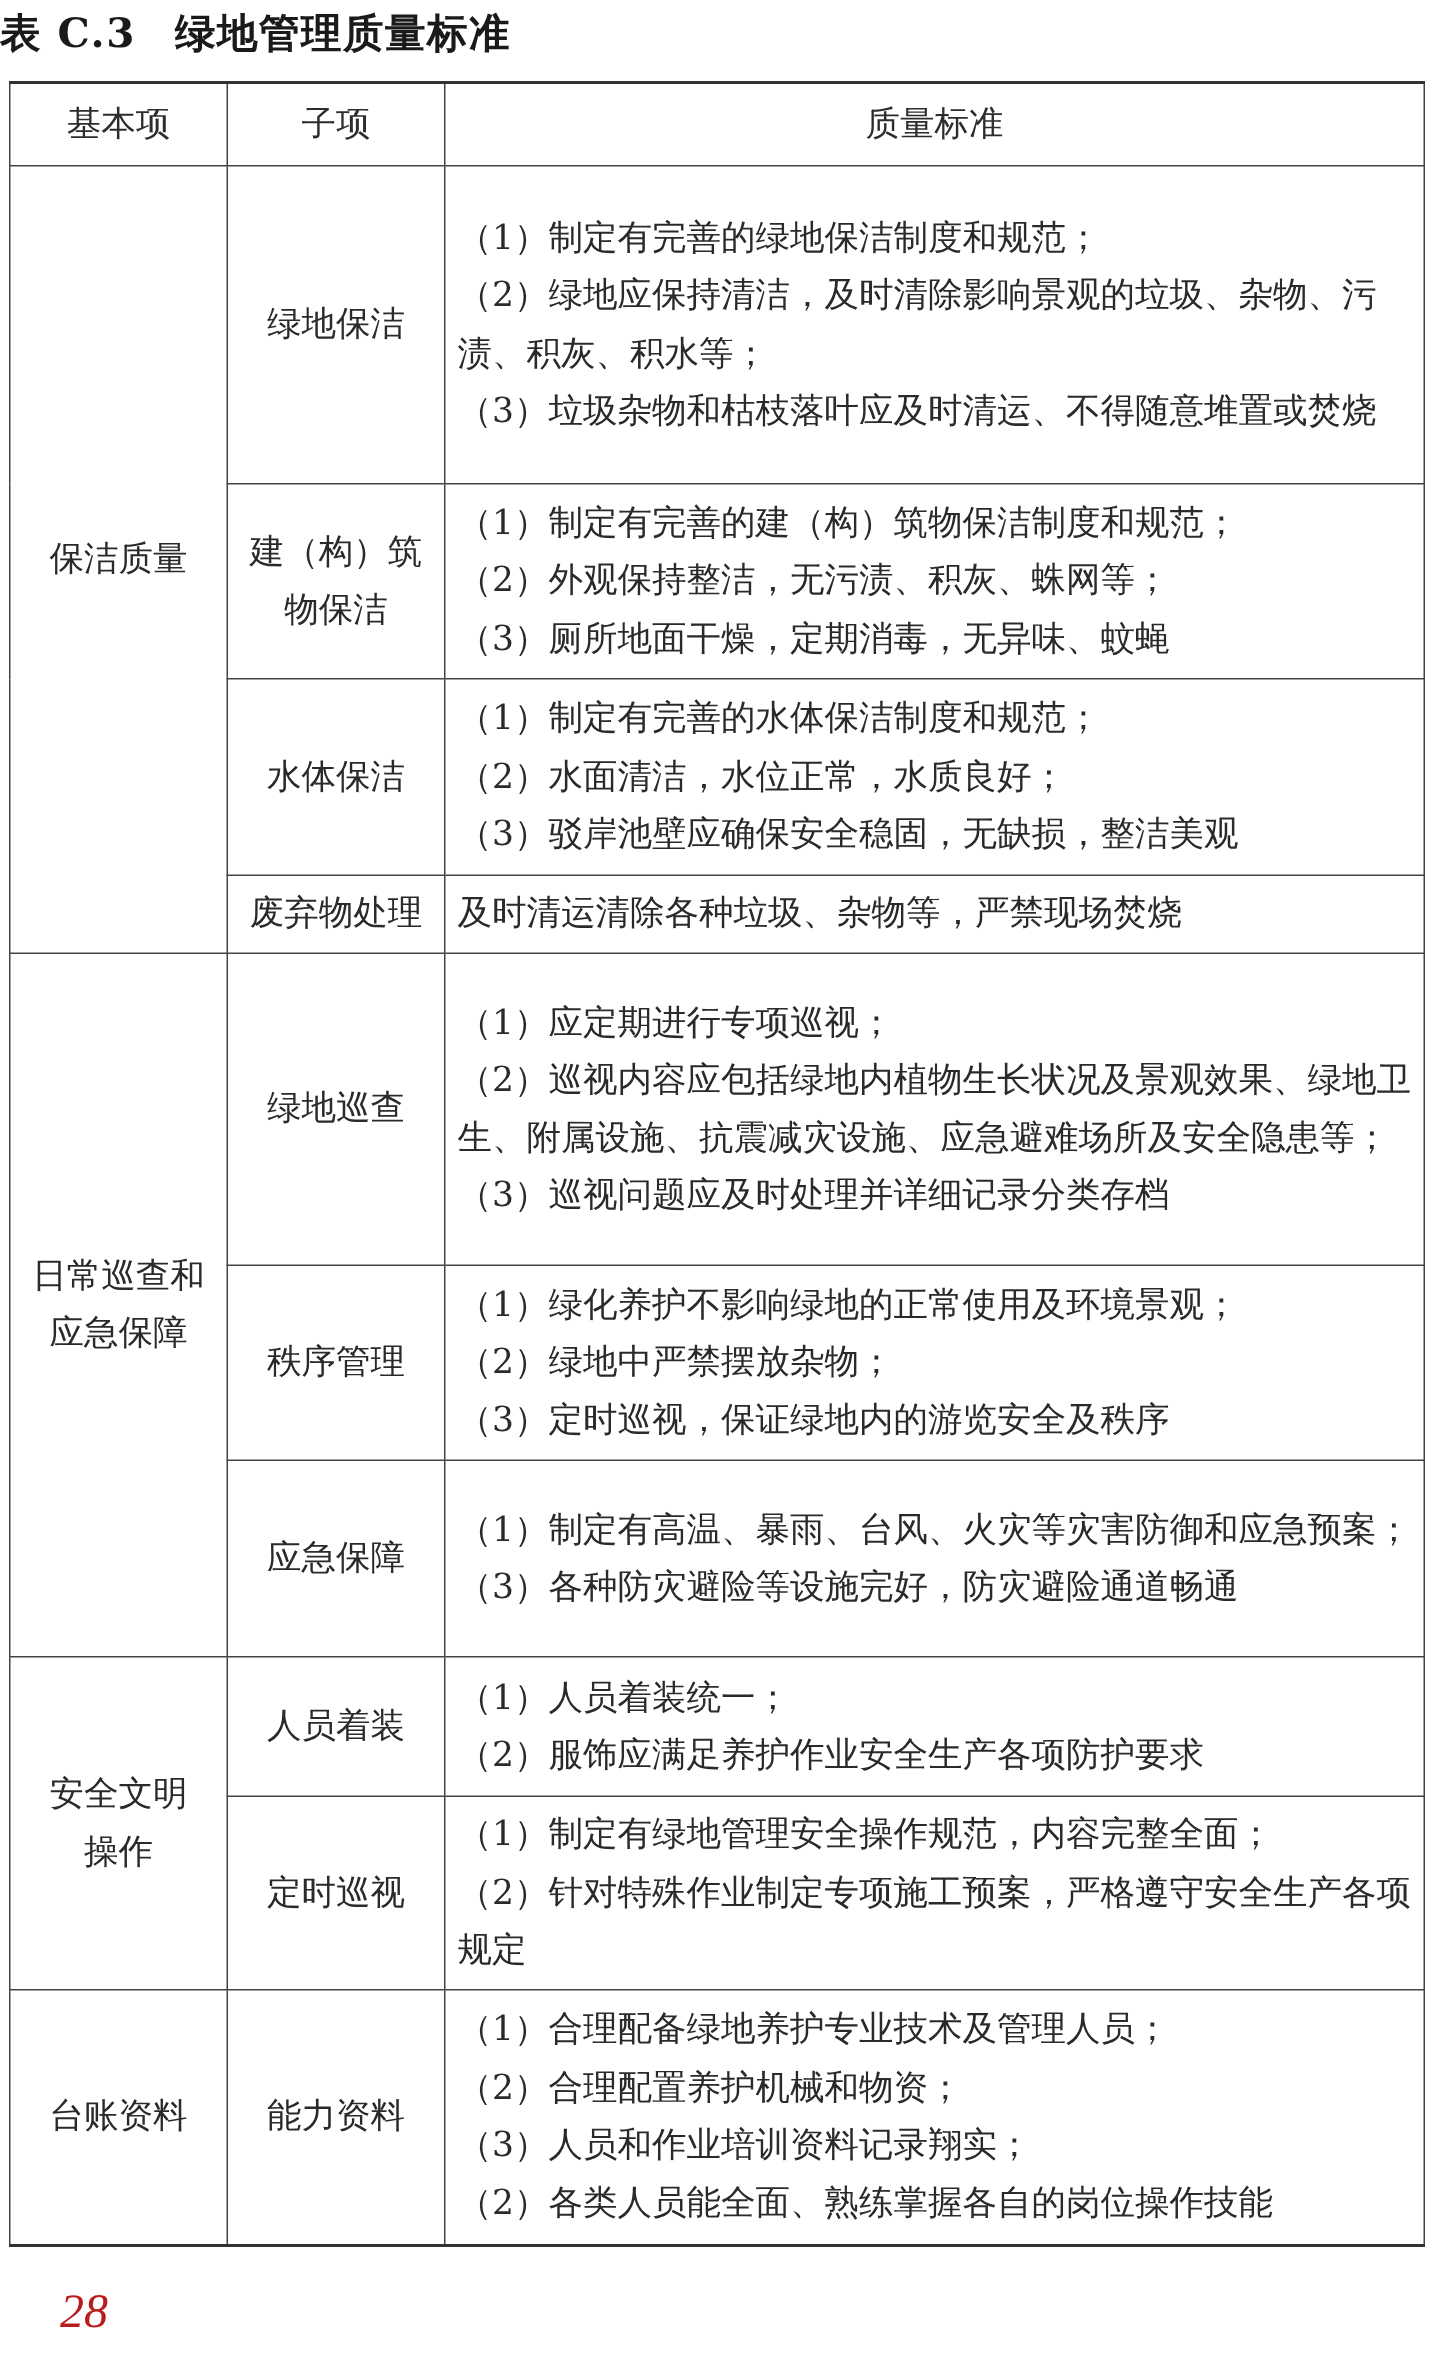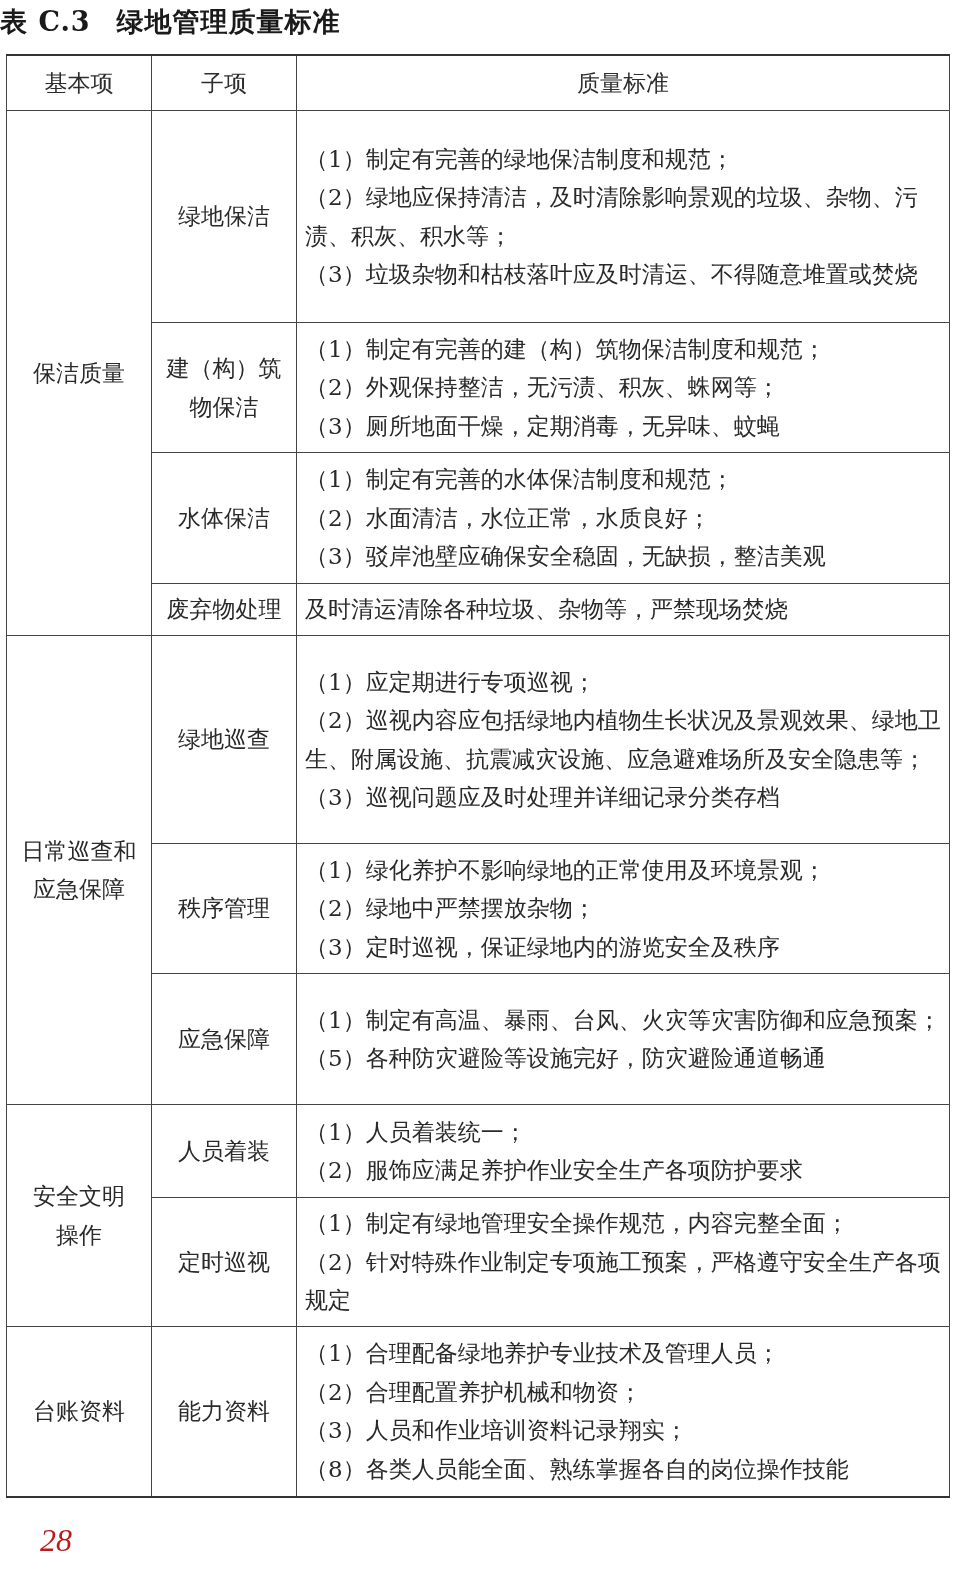--- a/index.html
+++ b/index.html
@@ -88,21 +88,21 @@
       <td class="std">
         <div>（1）绿化养护不影响绿地的正常使用及环境景观；</div>
         <div>（2）绿地中严禁摆放杂物；</div>
         <div>（3）定时巡视，保证绿地内的游览安全及秩序</div>
       </td>
     </tr>
     <tr style="height:131px">
       <td class="sub">应急保障</td>
       <td class="std">
         <div>（1）制定有高温、暴雨、台风、火灾等灾害防御和应急预案；</div>
-        <div>（5）各种防灾避险等设施完好，防灾避险通道畅通</div>
+        <div>（3）各种防灾避险等设施完好，防灾避险通道畅通</div>
       </td>
     </tr>
 
     <tr style="height:93px">
       <td class="base" rowspan="2" style="padding:0 24px">安全文明操作</td>
       <td class="sub">人员着装</td>
       <td class="std">
         <div>（1）人员着装统一；</div>
         <div>（2）服饰应满足养护作业安全生产各项防护要求</div>
       </td>
@@ -115,19 +115,19 @@
       </td>
     </tr>
 
     <tr style="height:170px">
       <td class="base">台账资料</td>
       <td class="sub">能力资料</td>
       <td class="std">
         <div>（1）合理配备绿地养护专业技术及管理人员；</div>
         <div>（2）合理配置养护机械和物资；</div>
         <div>（3）人员和作业培训资料记录翔实；</div>
-        <div>（8）各类人员能全面、熟练掌握各自的岗位操作技能</div>
+        <div>（2）各类人员能全面、熟练掌握各自的岗位操作技能</div>
       </td>
     </tr>
   </tbody>
 </table>
 
 <div class="pageno">28</div>
 
 </body></html>

